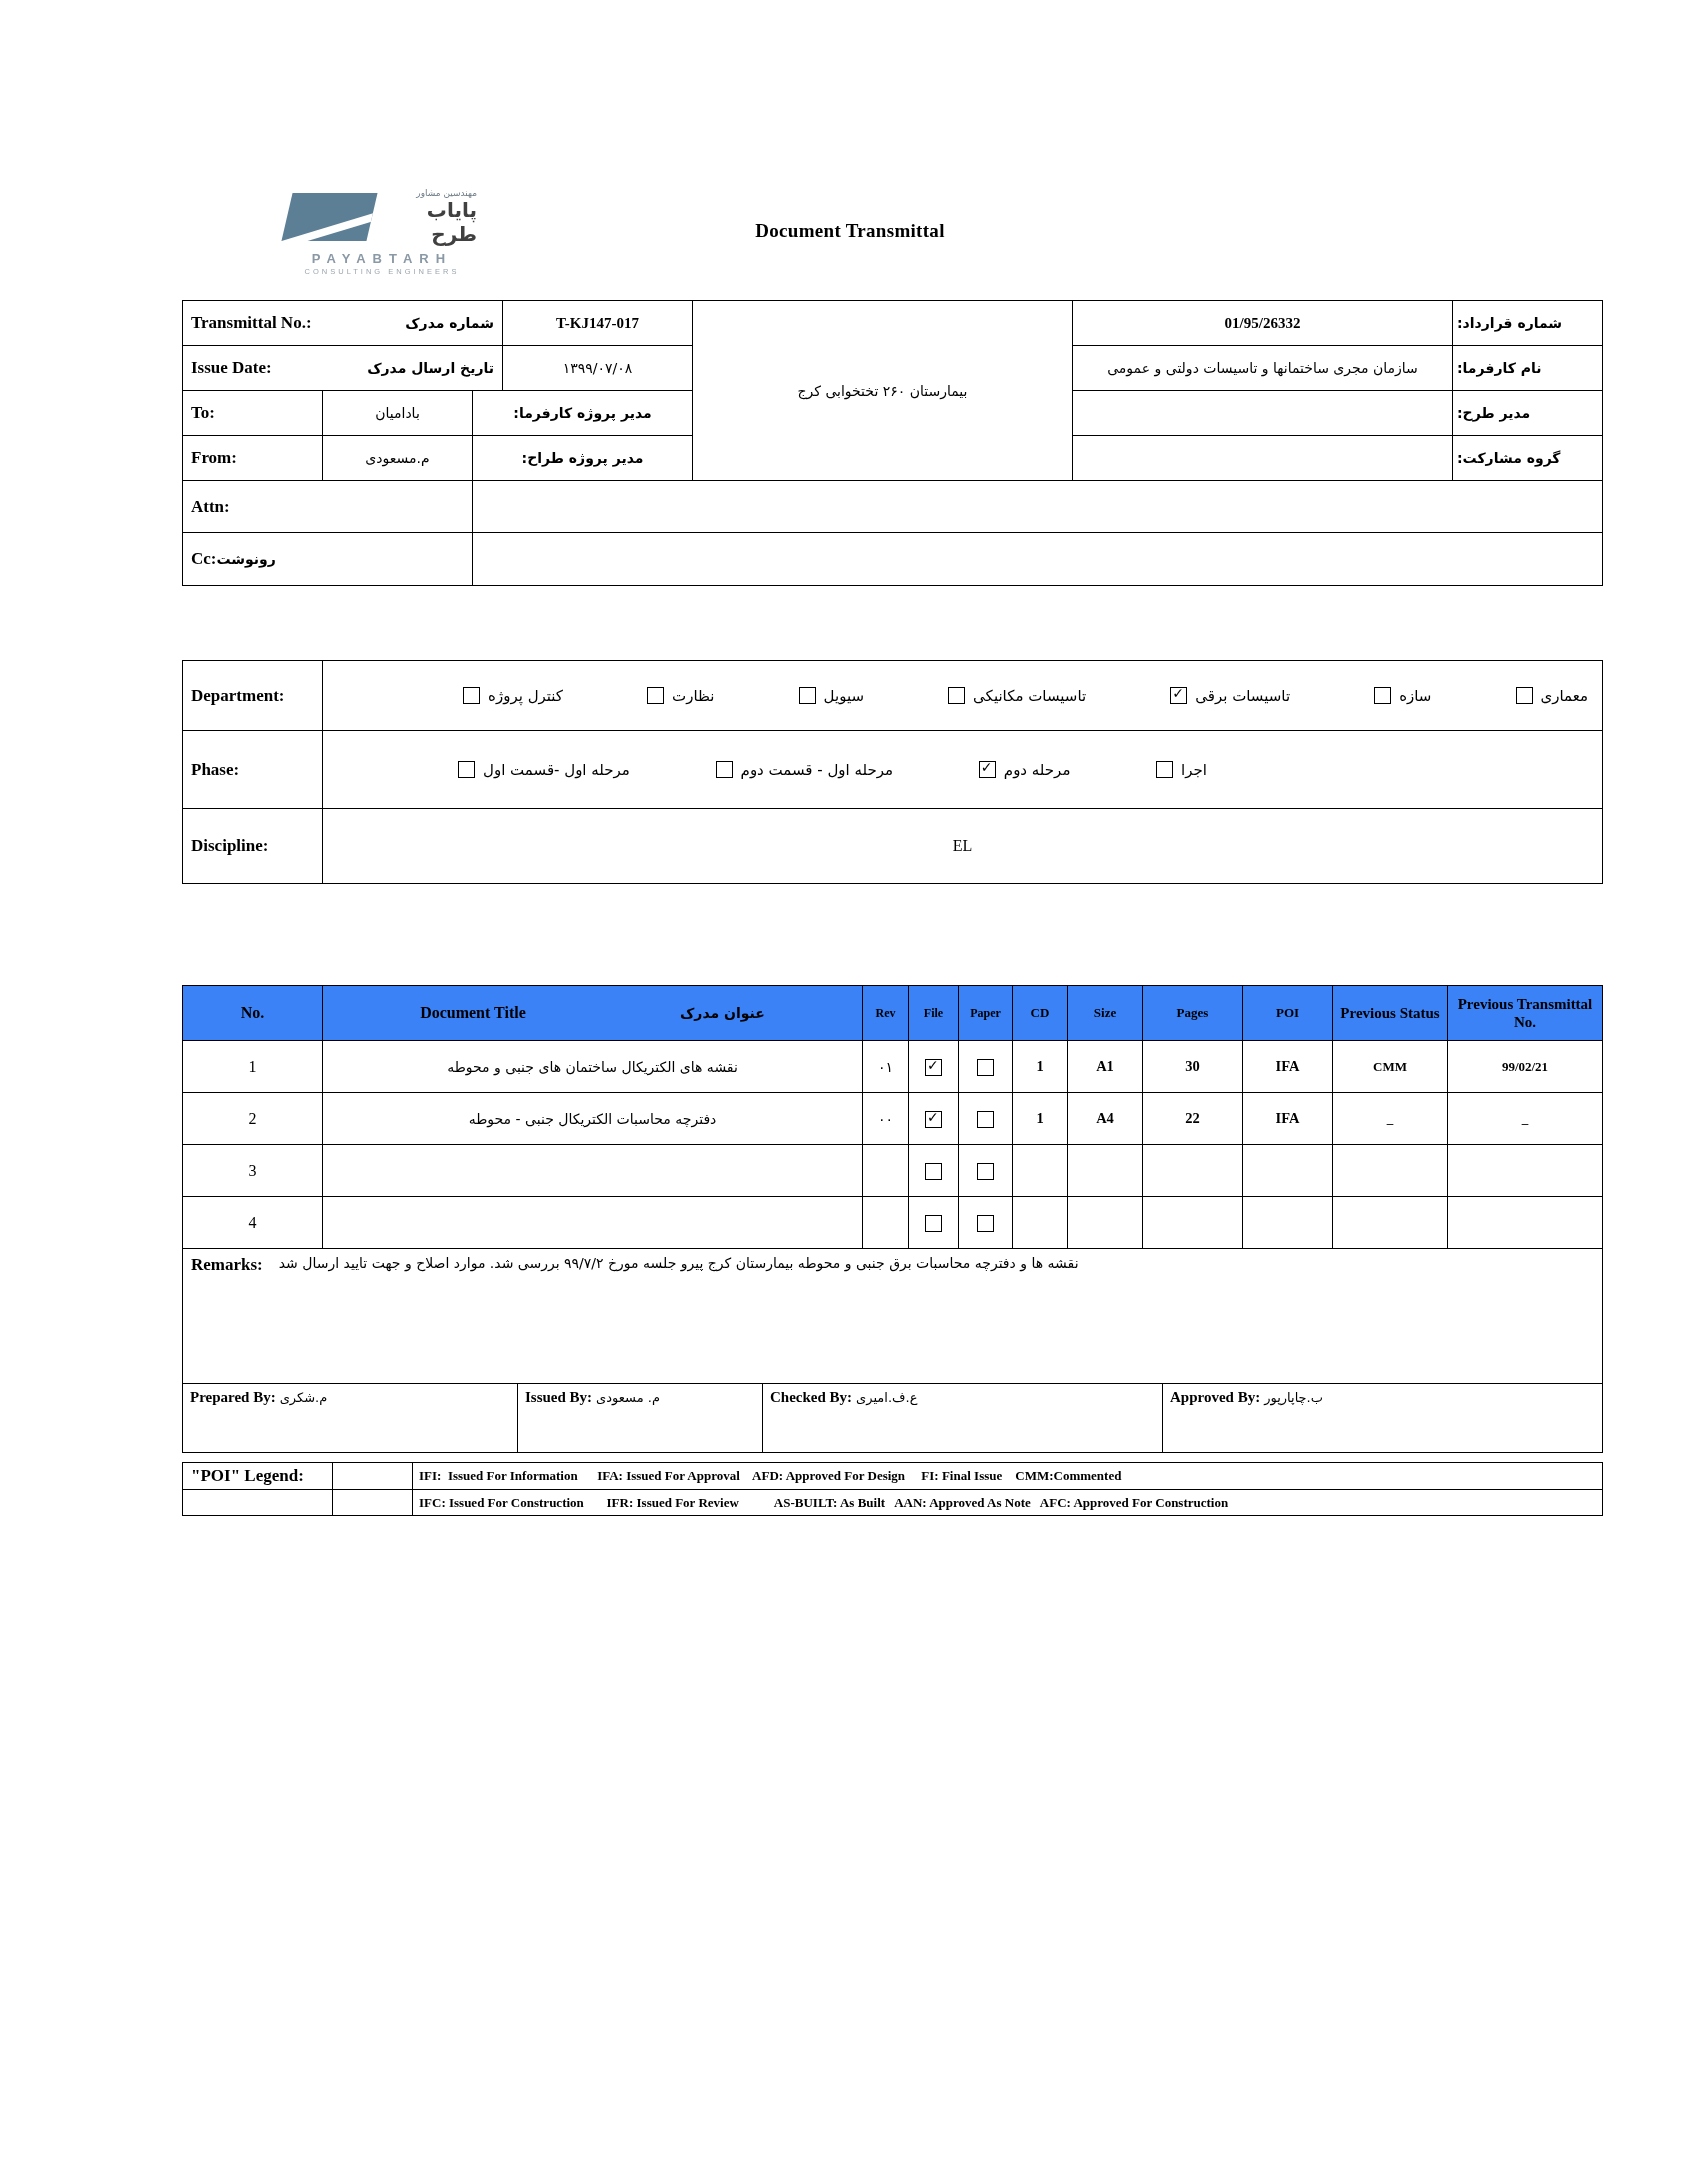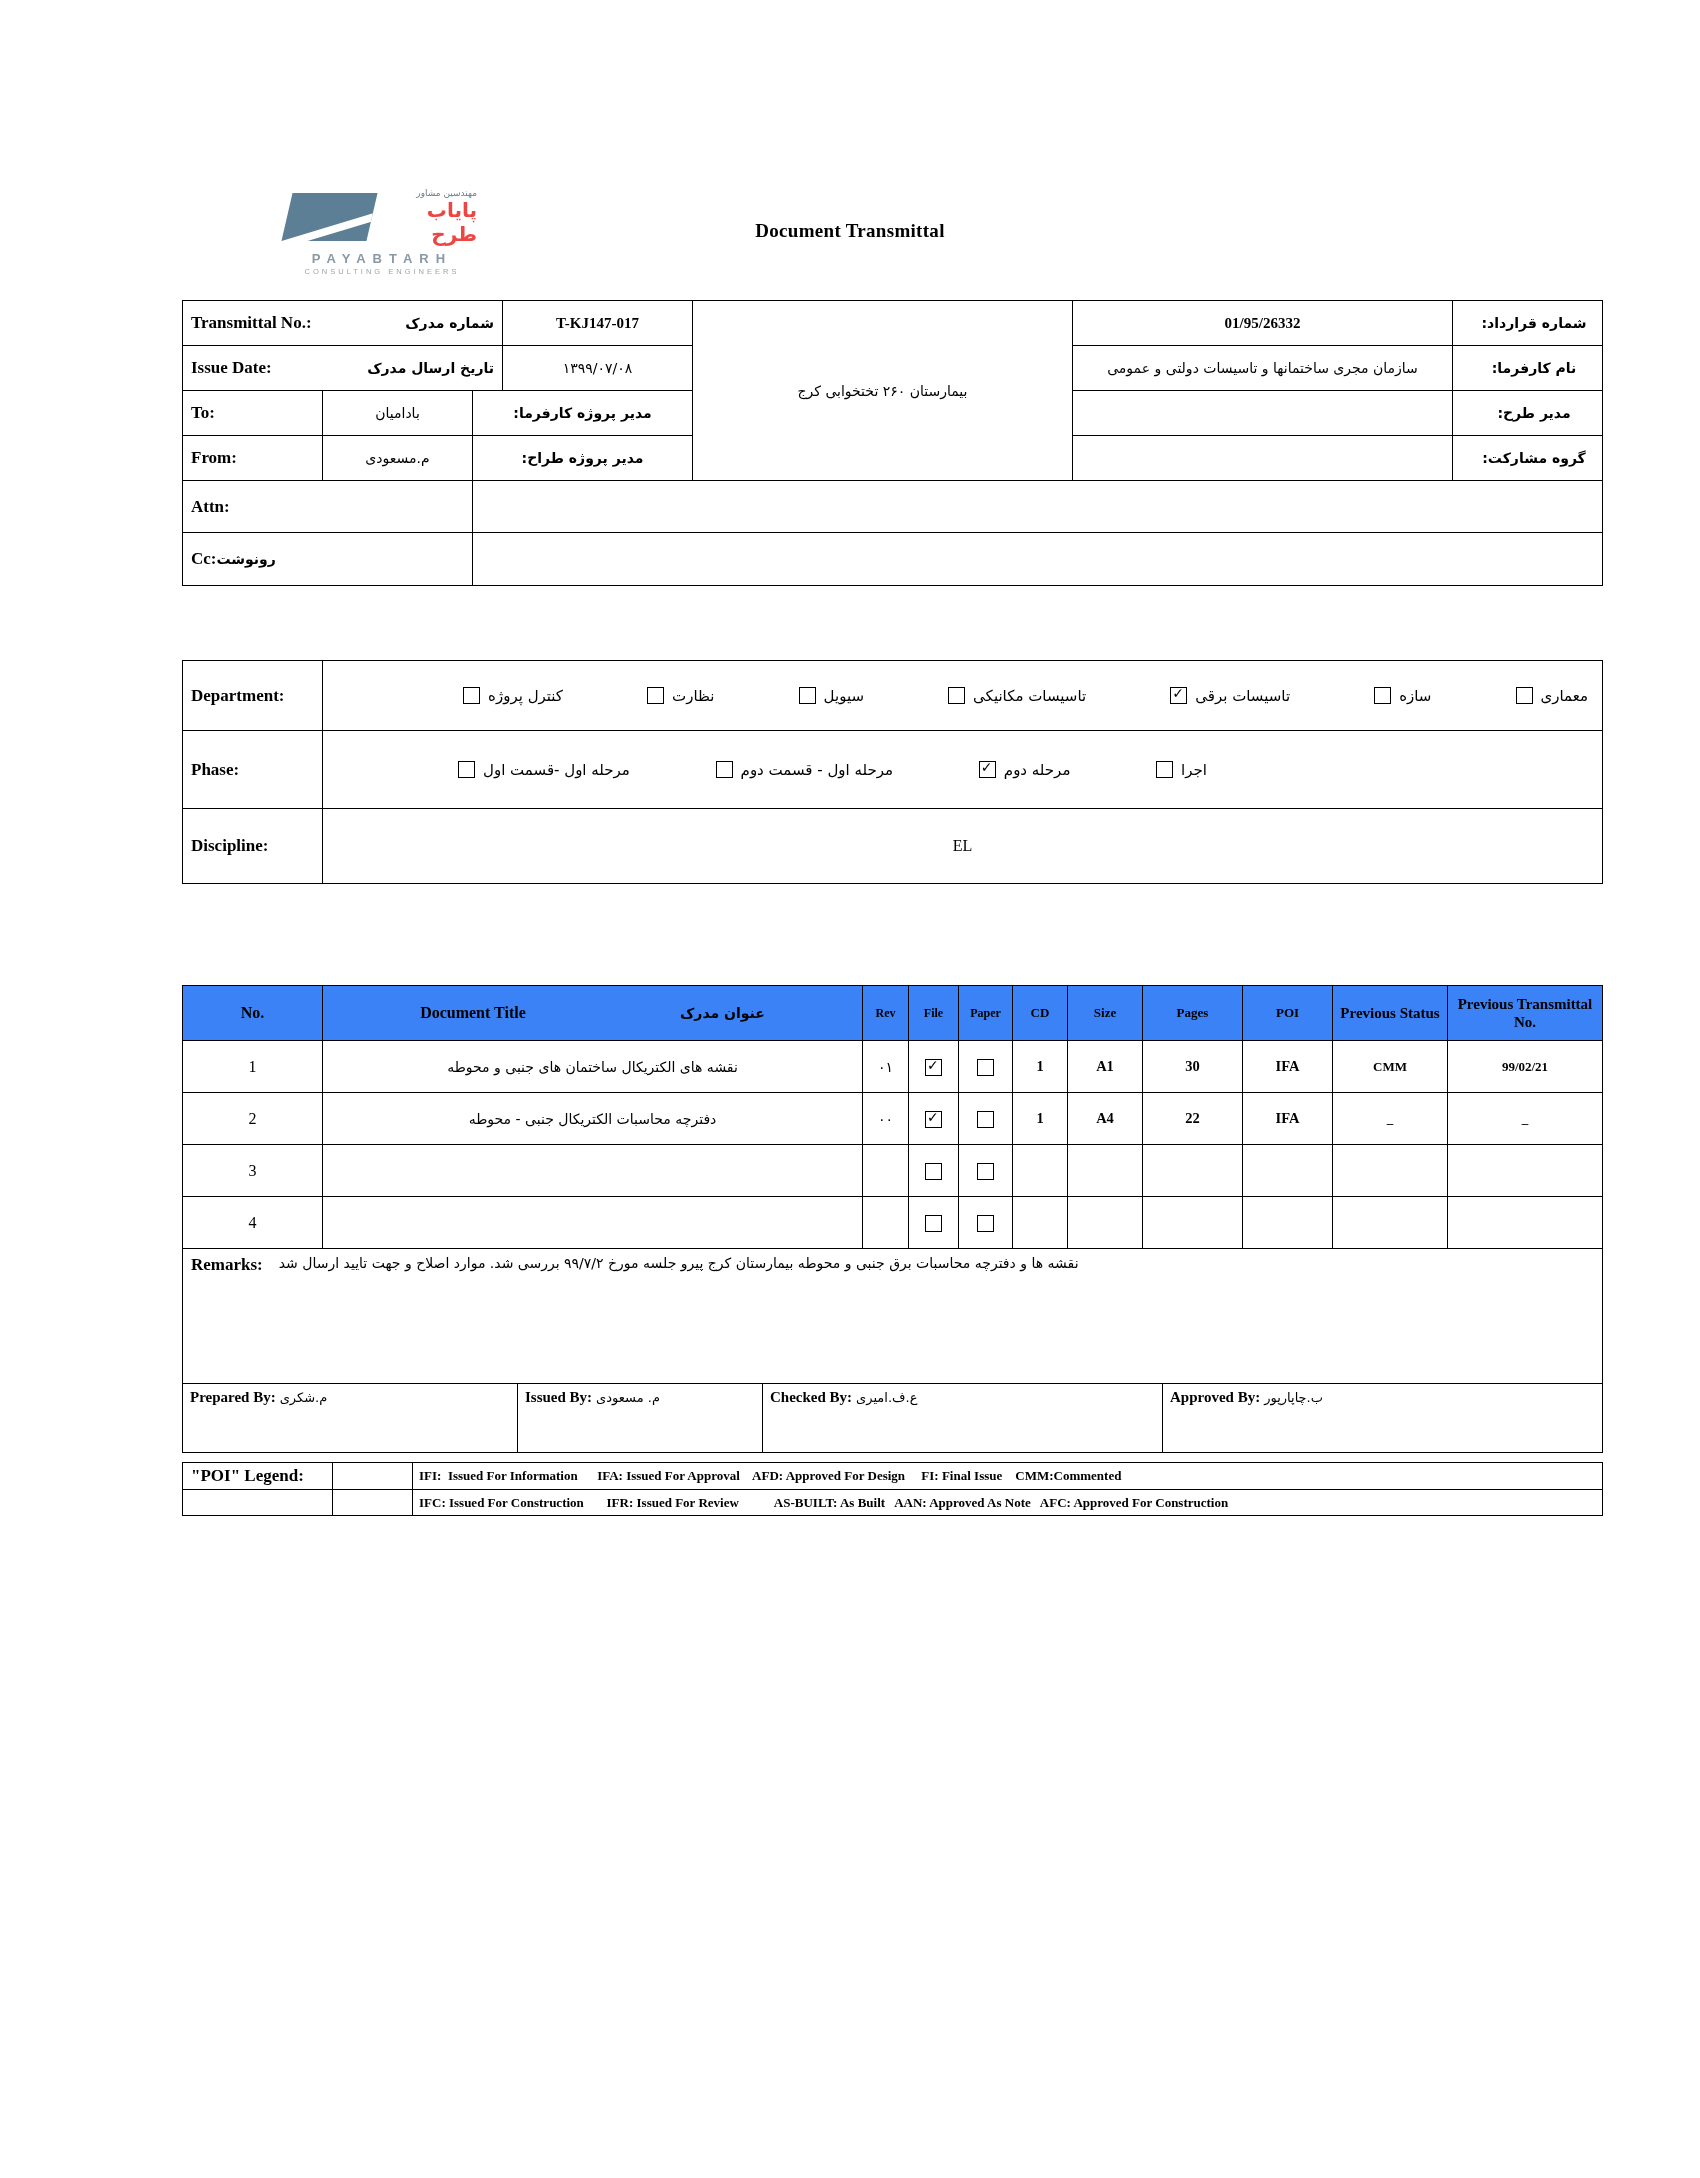--- a/index.html
+++ b/index.html
@@ -11,41 +11,41 @@
   table{border-collapse:collapse;table-layout:fixed;width:1420px;background:#fff;}
   td{border:1.5px solid #000;vertical-align:middle;overflow:hidden;padding:0;}
   .center{text-align:center;}
   .pl{padding-left:8px;}
   .b{font-weight:bold;}
   .fs11{font-size:15px;} .fs12{font-size:12px;} .fs13{font-size:13px;}
   .fs14{font-size:14.5px;} .fs15{font-size:15px;} .fs16{font-size:16px;}
   .en-b{font-weight:bold;font-size:17px;font-family:"Liberation Serif", serif;}
   .fa{font-family:"DejaVu Sans", sans-serif;direction:rtl;unicode-bidi:isolate;font-size:14px;}
   .fa-b{font-weight:bold;}
-  .fa-right{text-align:center;padding-right:7px;padding-left:20px;}
+  .fa-right{text-align:left;padding-right:7px;padding-left:4px;}
   .lbl-flex{display:flex;justify-content:space-between;align-items:center;padding:0 8px;}
 
   
   .cb{display:inline-block;width:15px;height:15px;border:1.6px solid #000;background:#fff;
       position:relative;vertical-align:middle;flex:0 0 auto;}
   .cb.checked::after{content:"\2713";position:absolute;left:1px;top:-3px;font-size:14px;
       font-family:"DejaVu Sans", sans-serif;color:#000;}
 
   
   #title{position:absolute;top:220px;left:0;width:1700px;text-align:center;
       font-size:19px;font-weight:bold;letter-spacing:.3px;}
   #logo{position:absolute;left:287px;top:188px;width:190px;}
   .logo-top{display:flex;align-items:center;gap:10px;}
   .logo-mark{width:92px;height:48px;background:#5d7f95;transform:skewX(-13deg);
       position:relative;overflow:hidden;}
   .logo-slash{position:absolute;left:-20px;bottom:8px;width:140px;height:8px;background:#fff;
       transform:rotate(-18deg);}
   .logo-fa{display:flex;flex-direction:column;align-items:flex-end;}
   .logo-tagline{font-size:9px;color:#6c7a85;}
-  .logo-name{font-size:20px;font-weight:bold;color:#ef4444;}
+  .logo-name{font-size:20px;font-weight:bold;color:#404040;}
   .logo-en{margin-top:5px;text-align:center;font-family:"Liberation Sans", sans-serif;
       font-weight:bold;font-size:13px;letter-spacing:7px;color:#8a99a5;}
   .logo-sub{text-align:center;font-family:"Liberation Sans", sans-serif;
       font-size:7.5px;letter-spacing:3px;color:#9aa6af;margin-top:1px;}
 
   
   .opts{display:flex;align-items:center;height:100%;}
   .opt{display:flex;align-items:center;gap:8px;white-space:nowrap;}
   .opt .fa{font-size:15px;}
   .opts-dept{justify-content:space-between;padding:0 14px 0 140px;}

